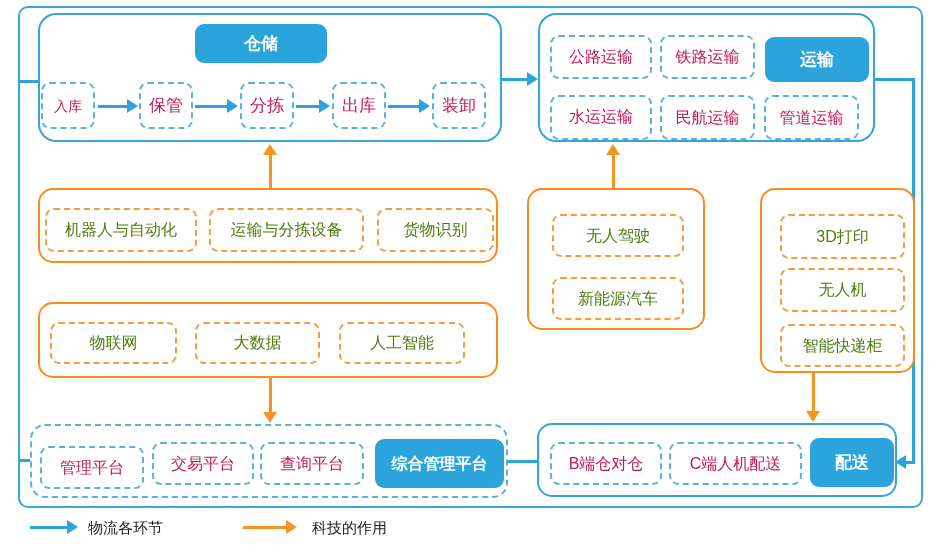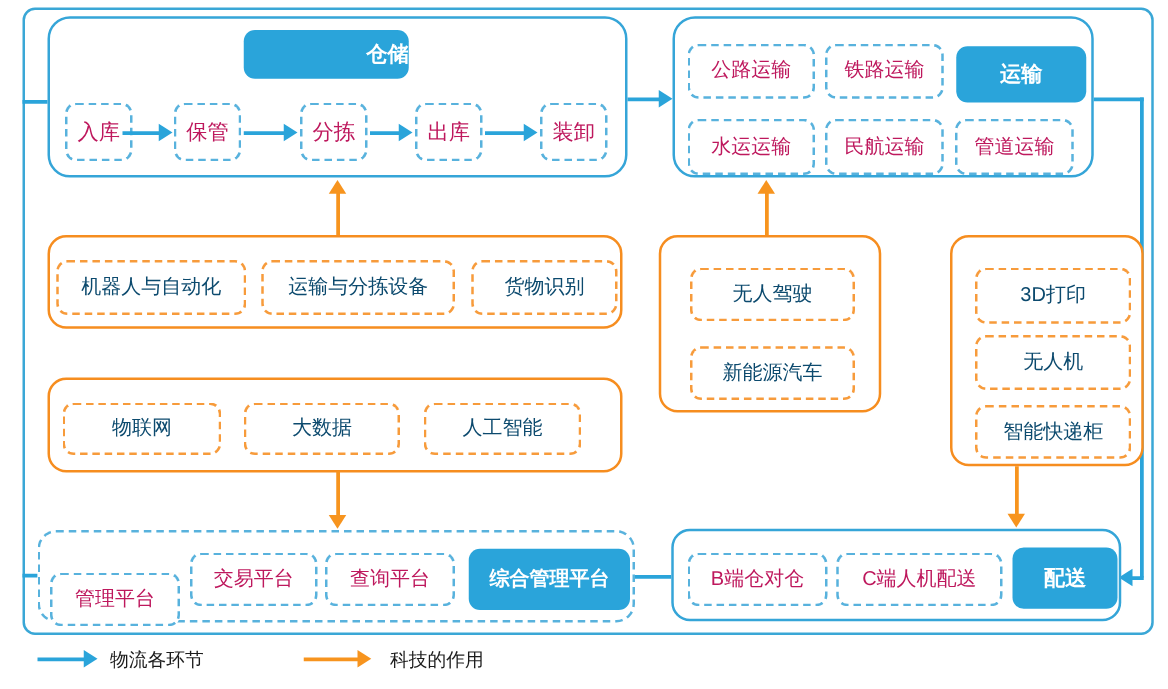--- a/index.html
+++ b/index.html
@@ -11,21 +11,21 @@
   
   .grp { position:absolute; box-sizing:border-box; border-radius:18px; background:#ffffff; }
   .grp-blue   { border:2px solid #35a5d8; }
   .grp-orange { border:2px solid #f68d1f; border-radius:15px; }
   .grp-dblue  { border:2px dashed #58b2dd; border-radius:15px; }
 
   
   .node { position:absolute; box-sizing:border-box; display:flex; align-items:center; justify-content:center;
           background:#ffffff; white-space:nowrap; line-height:1; }
   .nd-blue   { border:2px dashed #58b2dd; border-radius:9px; font-size:16px; color:#be185d; }
-  .nd-orange { border:2px dashed #f79b3b; border-radius:9px; font-size:16px; color:#0c4a6e; }
+  .nd-orange { border:2px dashed #f79b3b; border-radius:9px; font-size:16px; color:#4d7c0f; }
   .btn-blue  { background:#2aa4da; color:#ffffff; font-weight:700; border-radius:9px; font-size:17px; border:none; }
 
   
   .seg-blue { position:absolute; background:#2aa4da; }
 
   
   .ar { position:absolute; }
   .ar-r-blue::before { content:''; position:absolute; left:0; right:9px; top:calc(50% - 1.5px); height:3px; background:#2aa4da; }
   .ar-r-blue::after  { content:''; position:absolute; right:0; top:calc(50% - 7px); width:0; height:0;
                        border:7px solid transparent; border-right:0; border-left:11px solid #2aa4da; }
@@ -48,24 +48,24 @@
 <body>
 
 <div id="canvas">
 
   <div class="abs" style="left:18px; top:6px; width:905px; height:502px; border:2px solid #3aa7d6; border-radius:10px;"></div>
 
   <div class="seg-blue" style="left:18px; top:80px; width:20px; height:3px;"></div>
   <div class="seg-blue" style="left:18px; top:459px; width:12px; height:3px;"></div>
 
   <div class="grp grp-blue" style="left:38px; top:13px; width:464px; height:129px;">
-    <div class="node btn-blue" style="left:155px; top:9px; width:132px; height:39px;justify-content:flex-end;">
+    <div class="node btn-blue" style="left:155px; top:9px; width:132px; height:39px;">
       <span>仓储</span>
     </div>
-    <div class="node nd-blue" style="left:12px; top:67px; width:54px; height:47px; font-size:17px;align-items:center;">
+    <div class="node nd-blue" style="left:1px; top:67px; width:54px; height:47px; font-size:14px;align-items:center;">
       <span>入库</span>
     </div>
     <div class="ar ar-r-blue" style="left:58px; top:84px; width:40px; height:14px;"></div>
     <div class="node nd-blue" style="left:99px; top:67px; width:54px; height:47px; font-size:17px;">
       <span>保管</span>
     </div>
     <div class="ar ar-r-blue" style="left:155px; top:84px; width:43px; height:14px;"></div>
     <div class="node nd-blue" style="left:200px; top:67px; width:54px; height:47px; font-size:17px;">
       <span>分拣</span>
     </div>
@@ -149,21 +149,21 @@
     <div class="node nd-orange" style="left:155px; top:18px; width:125px; height:42px;">
       <span>大数据</span>
     </div>
     <div class="node nd-orange" style="left:299px; top:18px; width:126px; height:42px;">
       <span>人工智能</span>
     </div>
   </div>
   <div class="ar ar-d-orange" style="left:263px; top:377px; width:14px; height:46px;"></div>
 
   <div class="grp grp-dblue" style="left:30px; top:424px; width:478px; height:74px;">
-    <div class="node nd-blue" style="left:8px; top:32px; width:104px; height:43px;">
+    <div class="node nd-blue" style="left:8px; top:20px; width:104px; height:43px;">
       <span>管理平台</span>
     </div>
     <div class="node nd-blue" style="left:120px; top:16px; width:102px; height:43px;text-align:center;">
       <span>交易平台</span>
     </div>
     <div class="node nd-blue" style="left:228px; top:16px; width:104px; height:43px;">
       <span>查询平台</span>
     </div>
     <div class="node btn-blue" style="left:343px; top:13px; width:129px; height:49px; font-size:16px;">
       <span>综合管理平台</span>

